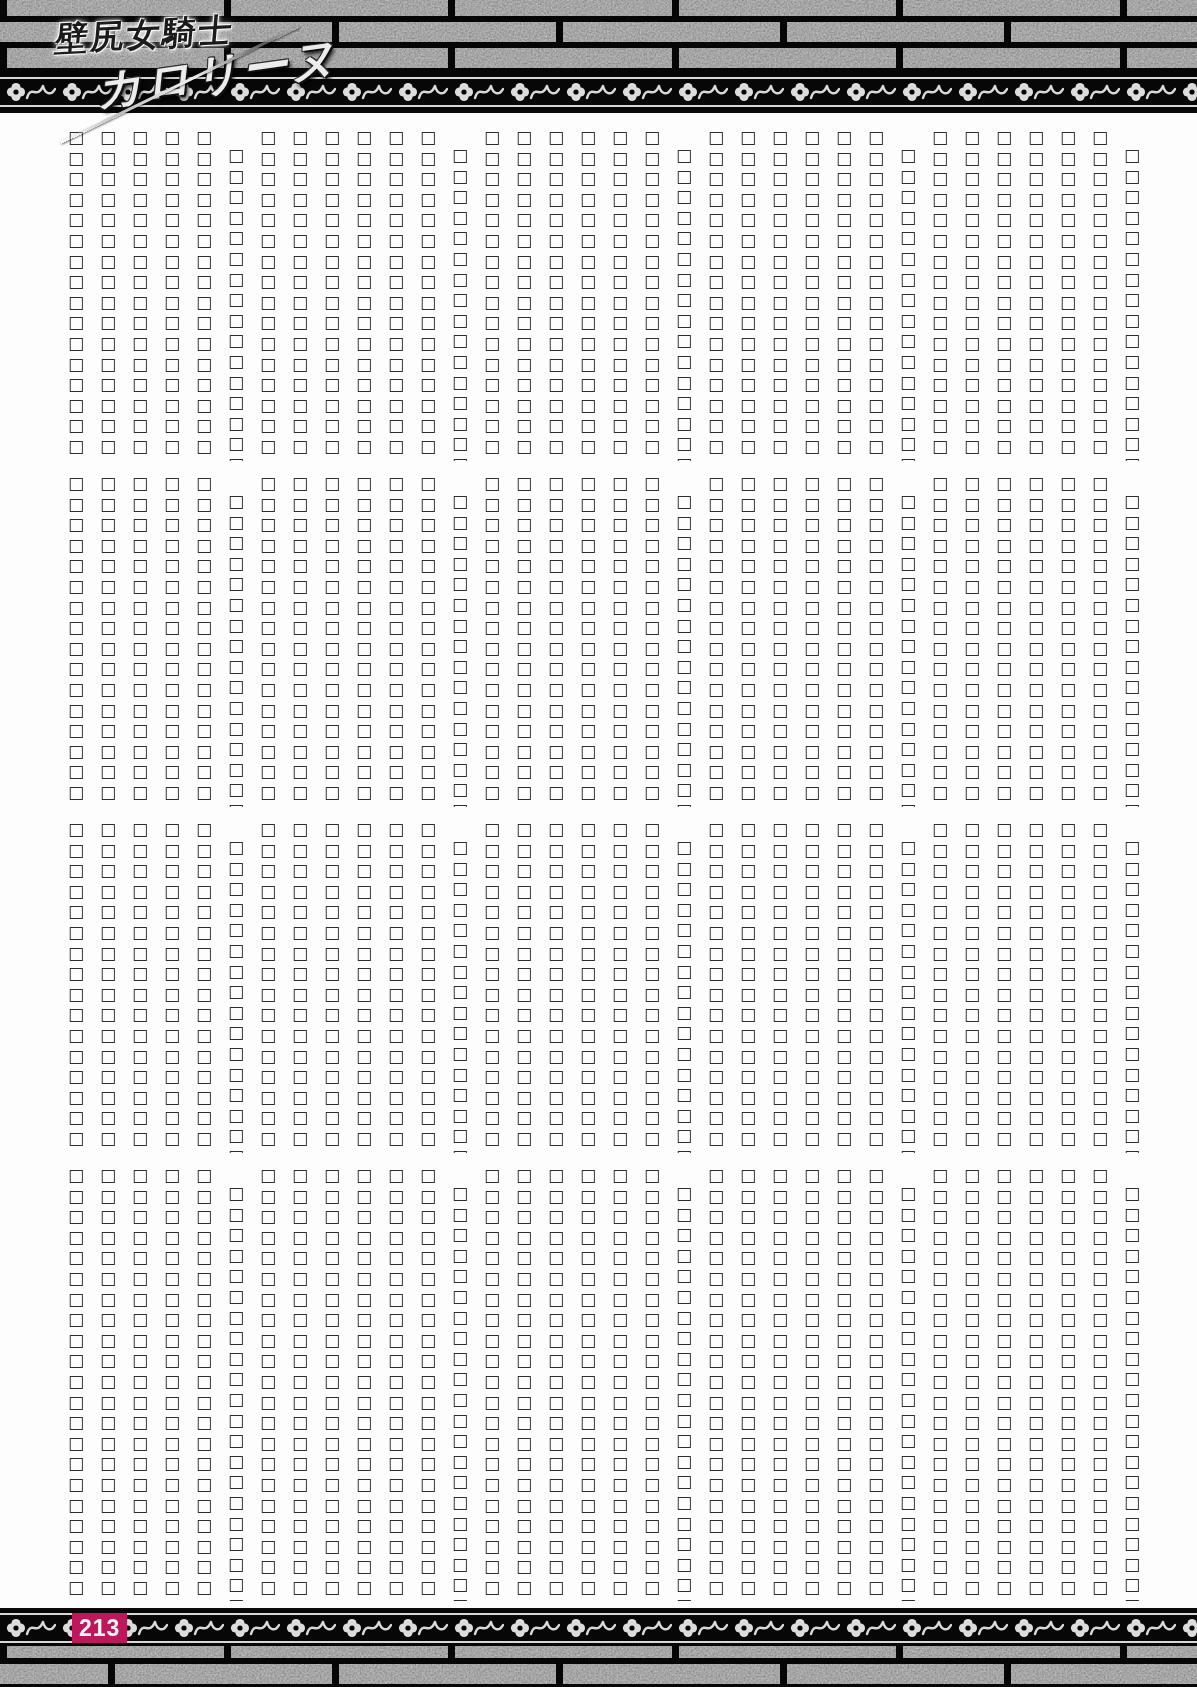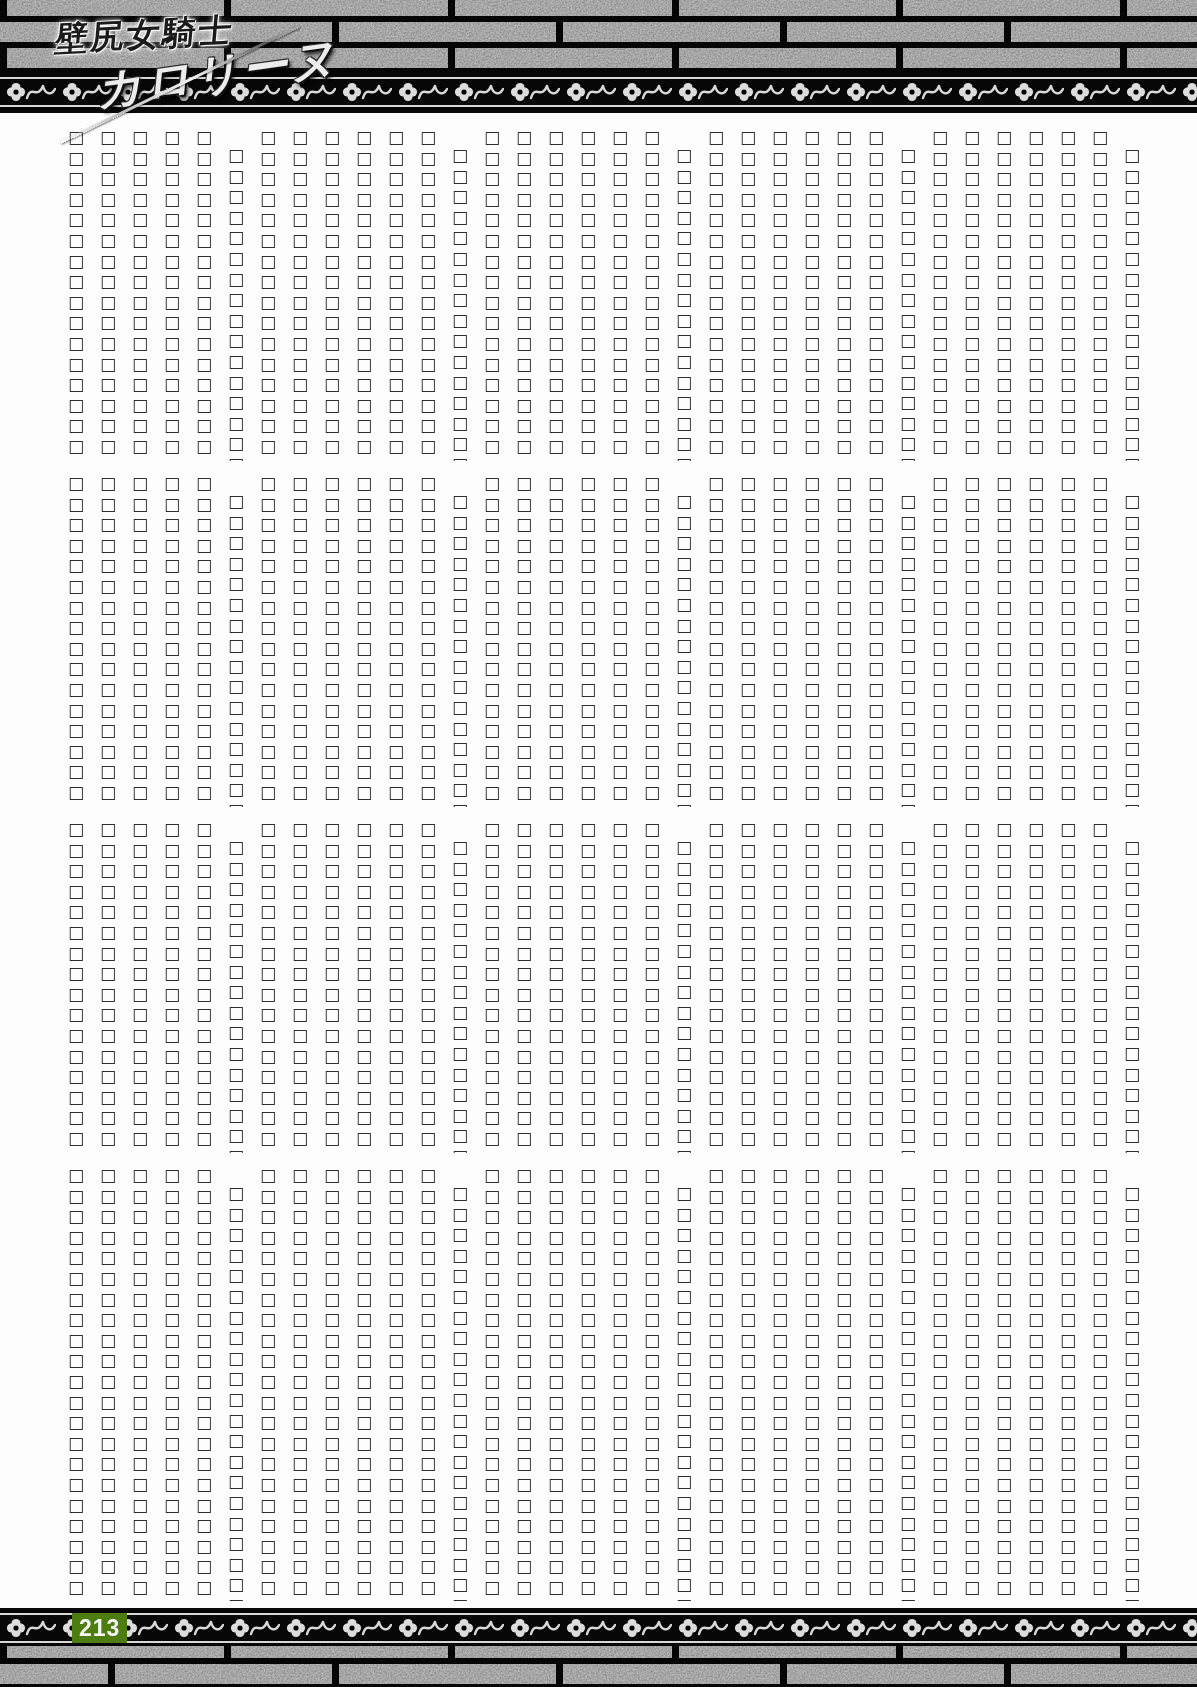--- a/index.html
+++ b/index.html
@@ -72,21 +72,21 @@
     background: linear-gradient(90deg,
       rgba(120,120,120,0), #bdbdbd 25%, #f2f2f2 55%, #777777 80%, rgba(60,60,60,0));
     transform: rotate(-23deg);
     box-shadow: 0 1px 2px rgba(0,0,0,0.55);
   }
 
   .pagenum {
     position: absolute;
     left: 72px; top: 3px; bottom: 3px;
     display: flex; align-items: center;
-    background: #4d7c0f;
+    background: #be185d;
     padding: 0 7px;
     color: #f4f4f4;
     font-family: "Liberation Sans", sans-serif;
     font-weight: bold;
     font-size: 23px;
     letter-spacing: 1px;
   }
 </style>
 </head>
 <body>

